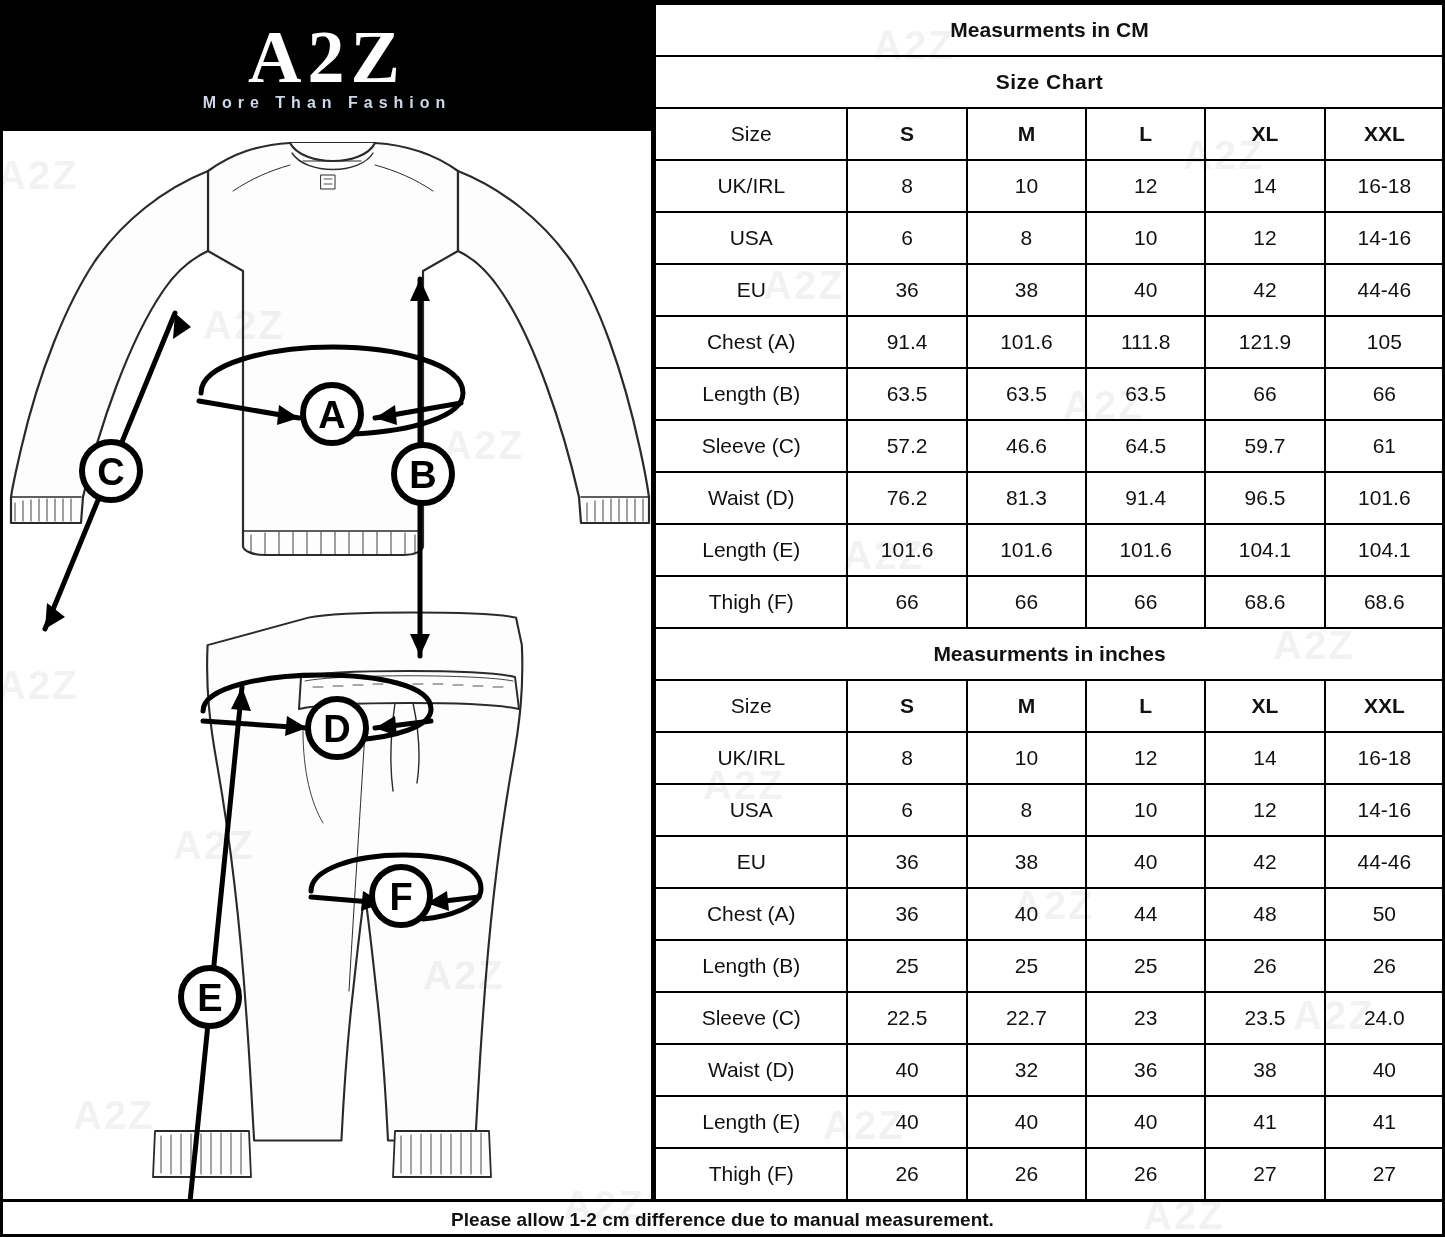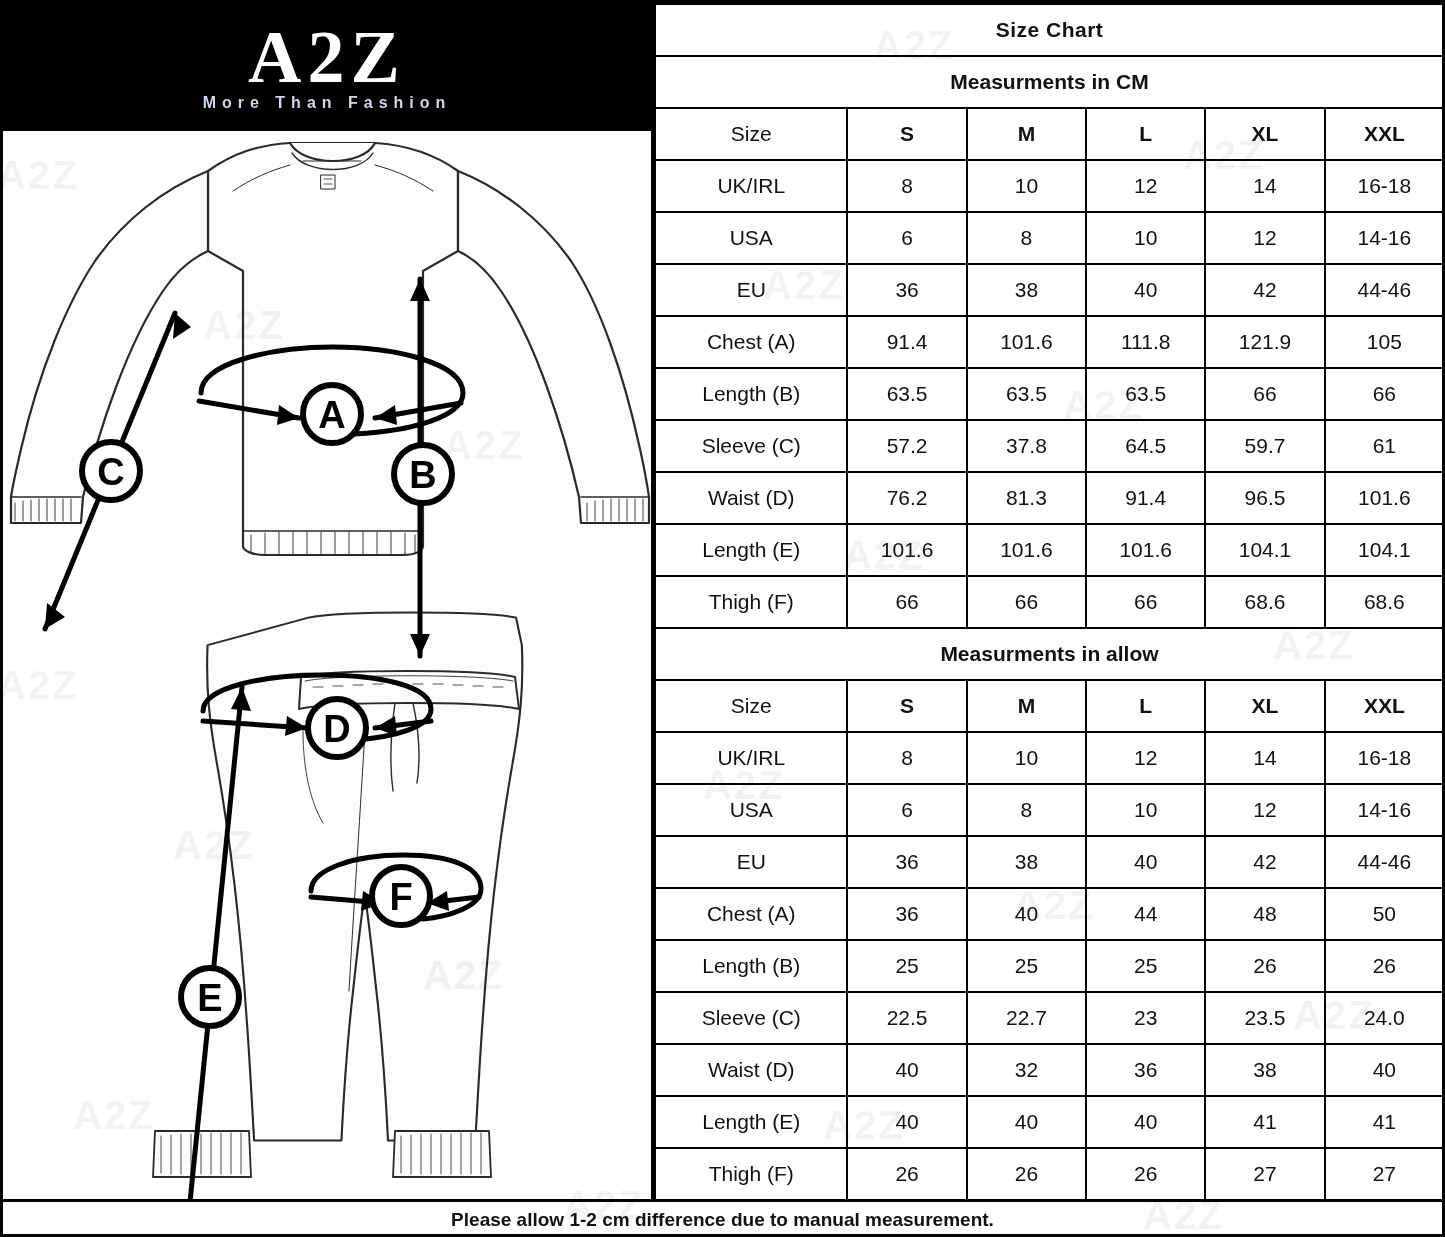--- a/index.html
+++ b/index.html
@@ -327,25 +327,25 @@
       <colgroup>
         <col class="c0">
           <col class="cv">
           <col class="cv">
           <col class="cv">
           <col class="cv">
           <col class="cv">
       </colgroup>
       <tbody>
         <tr>
+          <td class="subtitle" colspan="6">Measurments in CM</td>
+        </tr>
+
+        <tr>
           <td class="title" colspan="6">Size Chart</td>
-        </tr>
-
-        <tr>
-          <td class="subtitle" colspan="6">Measurments in CM</td>
         </tr>
         <tr>
           <td class="rowhead">Size</td>
           <td class="colhead">S</td>
           <td class="colhead">M</td>
           <td class="colhead">L</td>
           <td class="colhead">XL</td>
           <td class="colhead">XXL</td>
         </tr>
         <tr>
@@ -384,21 +384,21 @@
           <td class="rowhead">Length (B)</td>
           <td>63.5</td>
           <td>63.5</td>
           <td>63.5</td>
           <td>66</td>
           <td>66</td>
         </tr>
         <tr>
           <td class="rowhead">Sleeve (C)</td>
           <td>57.2</td>
-          <td>37.8</td>
+          <td>46.6</td>
           <td>64.5</td>
           <td>59.7</td>
           <td>61</td>
         </tr>
         <tr>
           <td class="rowhead">Waist (D)</td>
           <td>76.2</td>
           <td>81.3</td>
           <td>91.4</td>
           <td>96.5</td>
@@ -415,21 +415,21 @@
         <tr>
           <td class="rowhead">Thigh (F)</td>
           <td>66</td>
           <td>66</td>
           <td>66</td>
           <td>68.6</td>
           <td>68.6</td>
         </tr>
 
         <tr>
-          <td class="subtitle" colspan="6">Measurments in allow</td>
+          <td class="subtitle" colspan="6">Measurments in inches</td>
         </tr>
         <tr>
           <td class="rowhead">Size</td>
           <td class="colhead">S</td>
           <td class="colhead">M</td>
           <td class="colhead">L</td>
           <td class="colhead">XL</td>
           <td class="colhead">XXL</td>
         </tr>
         <tr>

